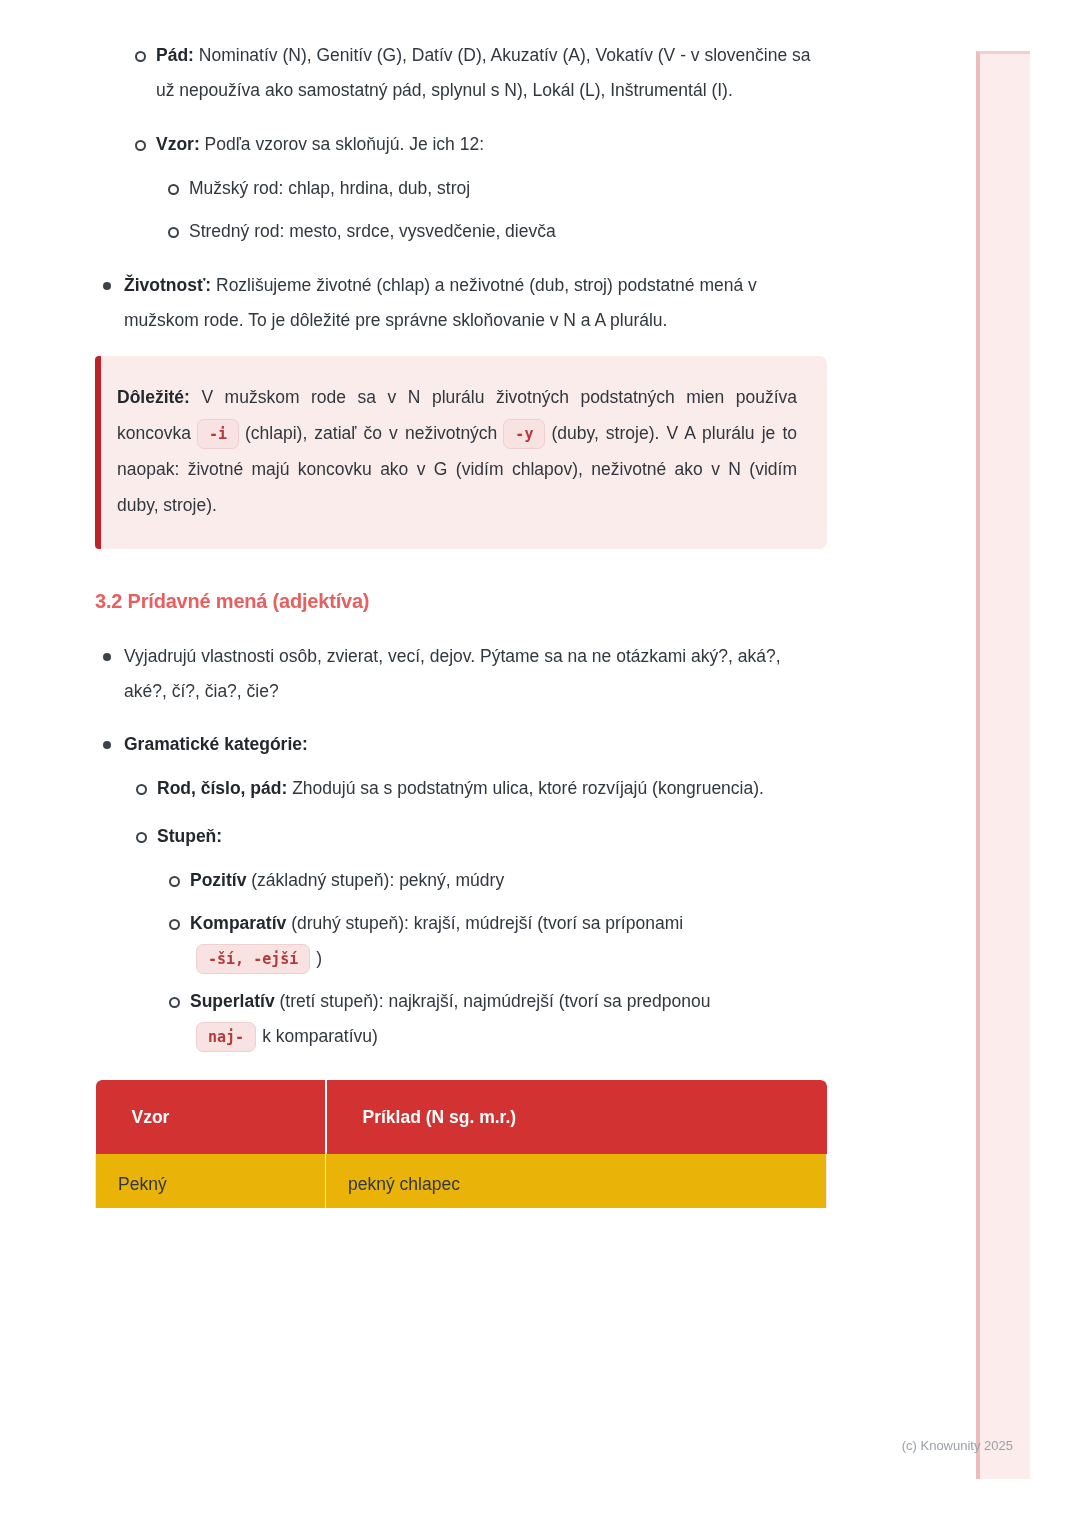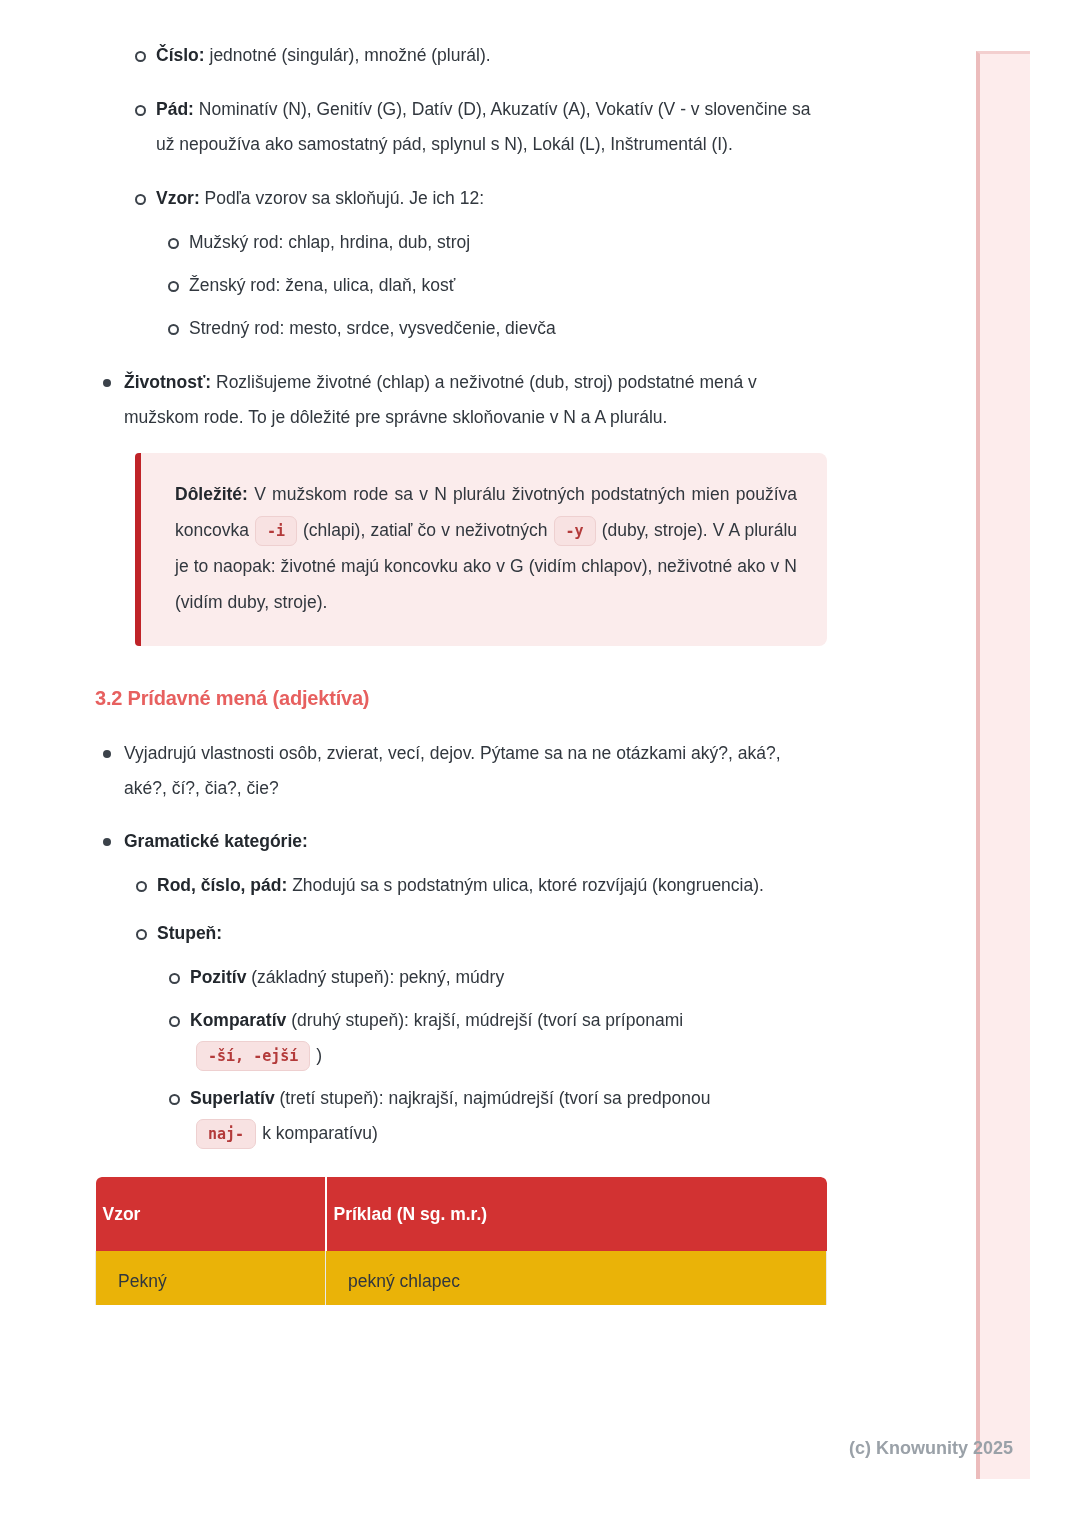--- a/index.html
+++ b/index.html
@@ -16,21 +16,21 @@
     color:var(--text);font-size:17.5px;line-height:2.0;
   }
   .margin-strip{
     position:absolute;left:976px;top:51px;width:54px;height:1428px;
     background:var(--strip-bg);
     border-left:4px solid var(--strip-border);
     border-top:3px solid #f3cfcf;
   }
   .footer{
     position:absolute;top:1438px;right:67px;z-index:2;
-    font-size:18px;line-height:1.2;color:var(--footer-text);font-weight:bold;
+    font-size:13px;line-height:1.2;color:var(--footer-text);
   }
   .content{position:absolute;left:95px;top:0;width:732px;padding-top:38px;z-index:1;}
 
   .b{font-weight:bold;color:var(--bold);}
   .i{text-align:right;}
 
   .ul{margin:0;padding:0;}
   .lvl1{margin-left:8px;}
   .lvl2{margin-left:40px;}
   .li{position:relative;padding-left:21px;}
@@ -52,66 +52,60 @@
     display:inline-block;background:var(--chip-bg);border:1px solid var(--chip-border);
     border-radius:7px;padding:0 11px;margin:0 6px;
     font-family:"DejaVu Sans Mono","Liberation Mono",monospace;
     font-size:15px;font-weight:bold;color:var(--chip-text);line-height:1.9;vertical-align:baseline;
   }
 
   .callout{
     margin-top:14px;background:var(--callout-bg);
     border-left:6px solid var(--callout-border);
     border-radius:4px 8px 8px 4px;
-    padding:24px 30px 25px 34px;
-    text-align:justify;line-height:2.05;margin-left:40px;
+    padding:24px 30px 25px 16px;
+    text-align:justify;line-height:2.05;
   }
 
   h2.section-title{
     font-size:20px;line-height:1.25;font-weight:bold;color:var(--heading-red);
     margin:40px 0 25px 0;letter-spacing:-0.2px;
   }
 
   .tablewrap{margin-top:26px;height:128px;overflow:hidden;border-radius:6px 6px 0 0;}
   table.vzory{width:100%;border-collapse:collapse;table-layout:fixed;}
   table.vzory th{
     background:var(--table-red);color:#ffffff;font-weight:bold;text-align:left;
-    font-size:17.5px;padding:23px 7px;line-height:1.6;
+    font-size:17.5px;padding:23px 36px;line-height:1.6;
   }
   table.vzory th.col1{width:230px;border-radius:6px 0 0 0;}
   table.vzory th.col2{border-left:2px solid #ffffff;border-radius:0 6px 0 0;}
   table.vzory td{
     background:#eab308;padding:16px 22px;line-height:1.7;vertical-align:top;
     border-left:1px solid var(--table-row-border);border-right:1px solid var(--table-row-border);
   }
   table.vzory td.col1{border-right:1px solid var(--table-row-border);}
 </style>
 </head>
 <body>
 
 <div class="margin-strip"></div>
 <div class="footer">(c) Knowunity 2025</div>
 
 <main class="content">
 
   <div class="ul lvl2">
     <div class="li circ">
-      <span class="b">Číslo:</span><span> jednotné (singulár), množné (plurál).</span>
-    </div>
-    <div class="li circ">
       <span class="b">Pád:</span><span> Nominatív (N), Genitív (G), Datív (D), Akuzatív (A), Vokatív (V - v slovenčine sa už nepoužíva ako samostatný pád, splynul s N), Lokál (L), Inštrumentál (I).</span>
     </div>
     <div class="li circ">
       <span class="b">Vzor:</span><span> Podľa vzorov sa skloňujú. Je ich 12:</span>
       <div class="ul nested">
         <div class="li circ">
           <span>Mužský rod: </span><span class="i">chlap, hrdina, dub, stroj</span>
-        </div>
-        <div class="li circ">
-          <span>Ženský rod: </span><span class="i">žena, ulica, dlaň, kosť</span>
         </div>
         <div class="li circ">
           <span>Stredný rod: </span><span class="i">mesto, srdce, vysvedčenie, dievča</span>
         </div>
       </div>
     </div>
   </div>
 
   <div class="ul lvl1">
     <div class="li disc">

